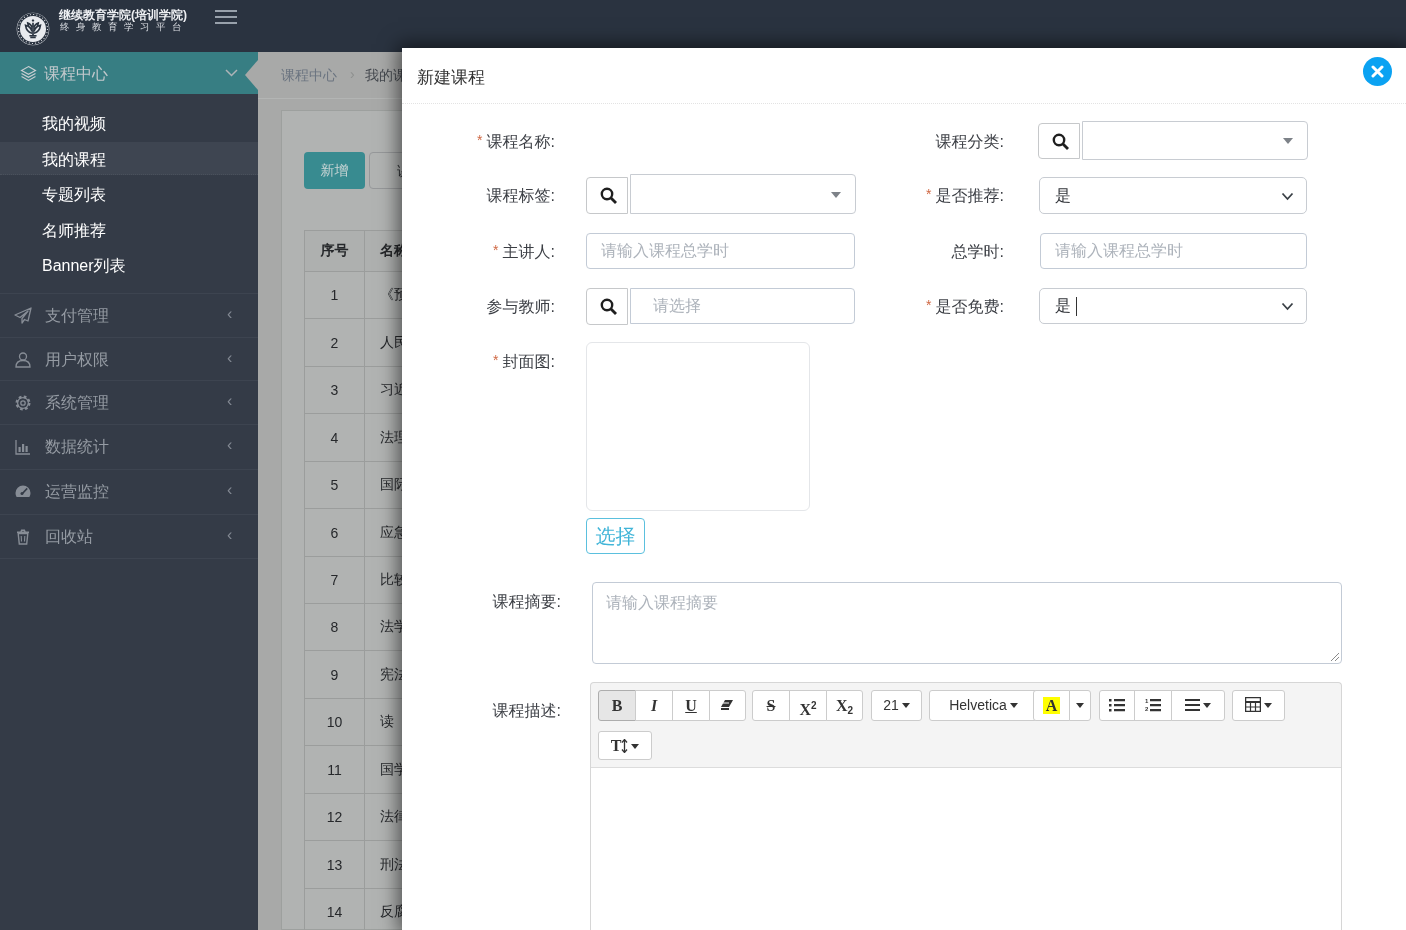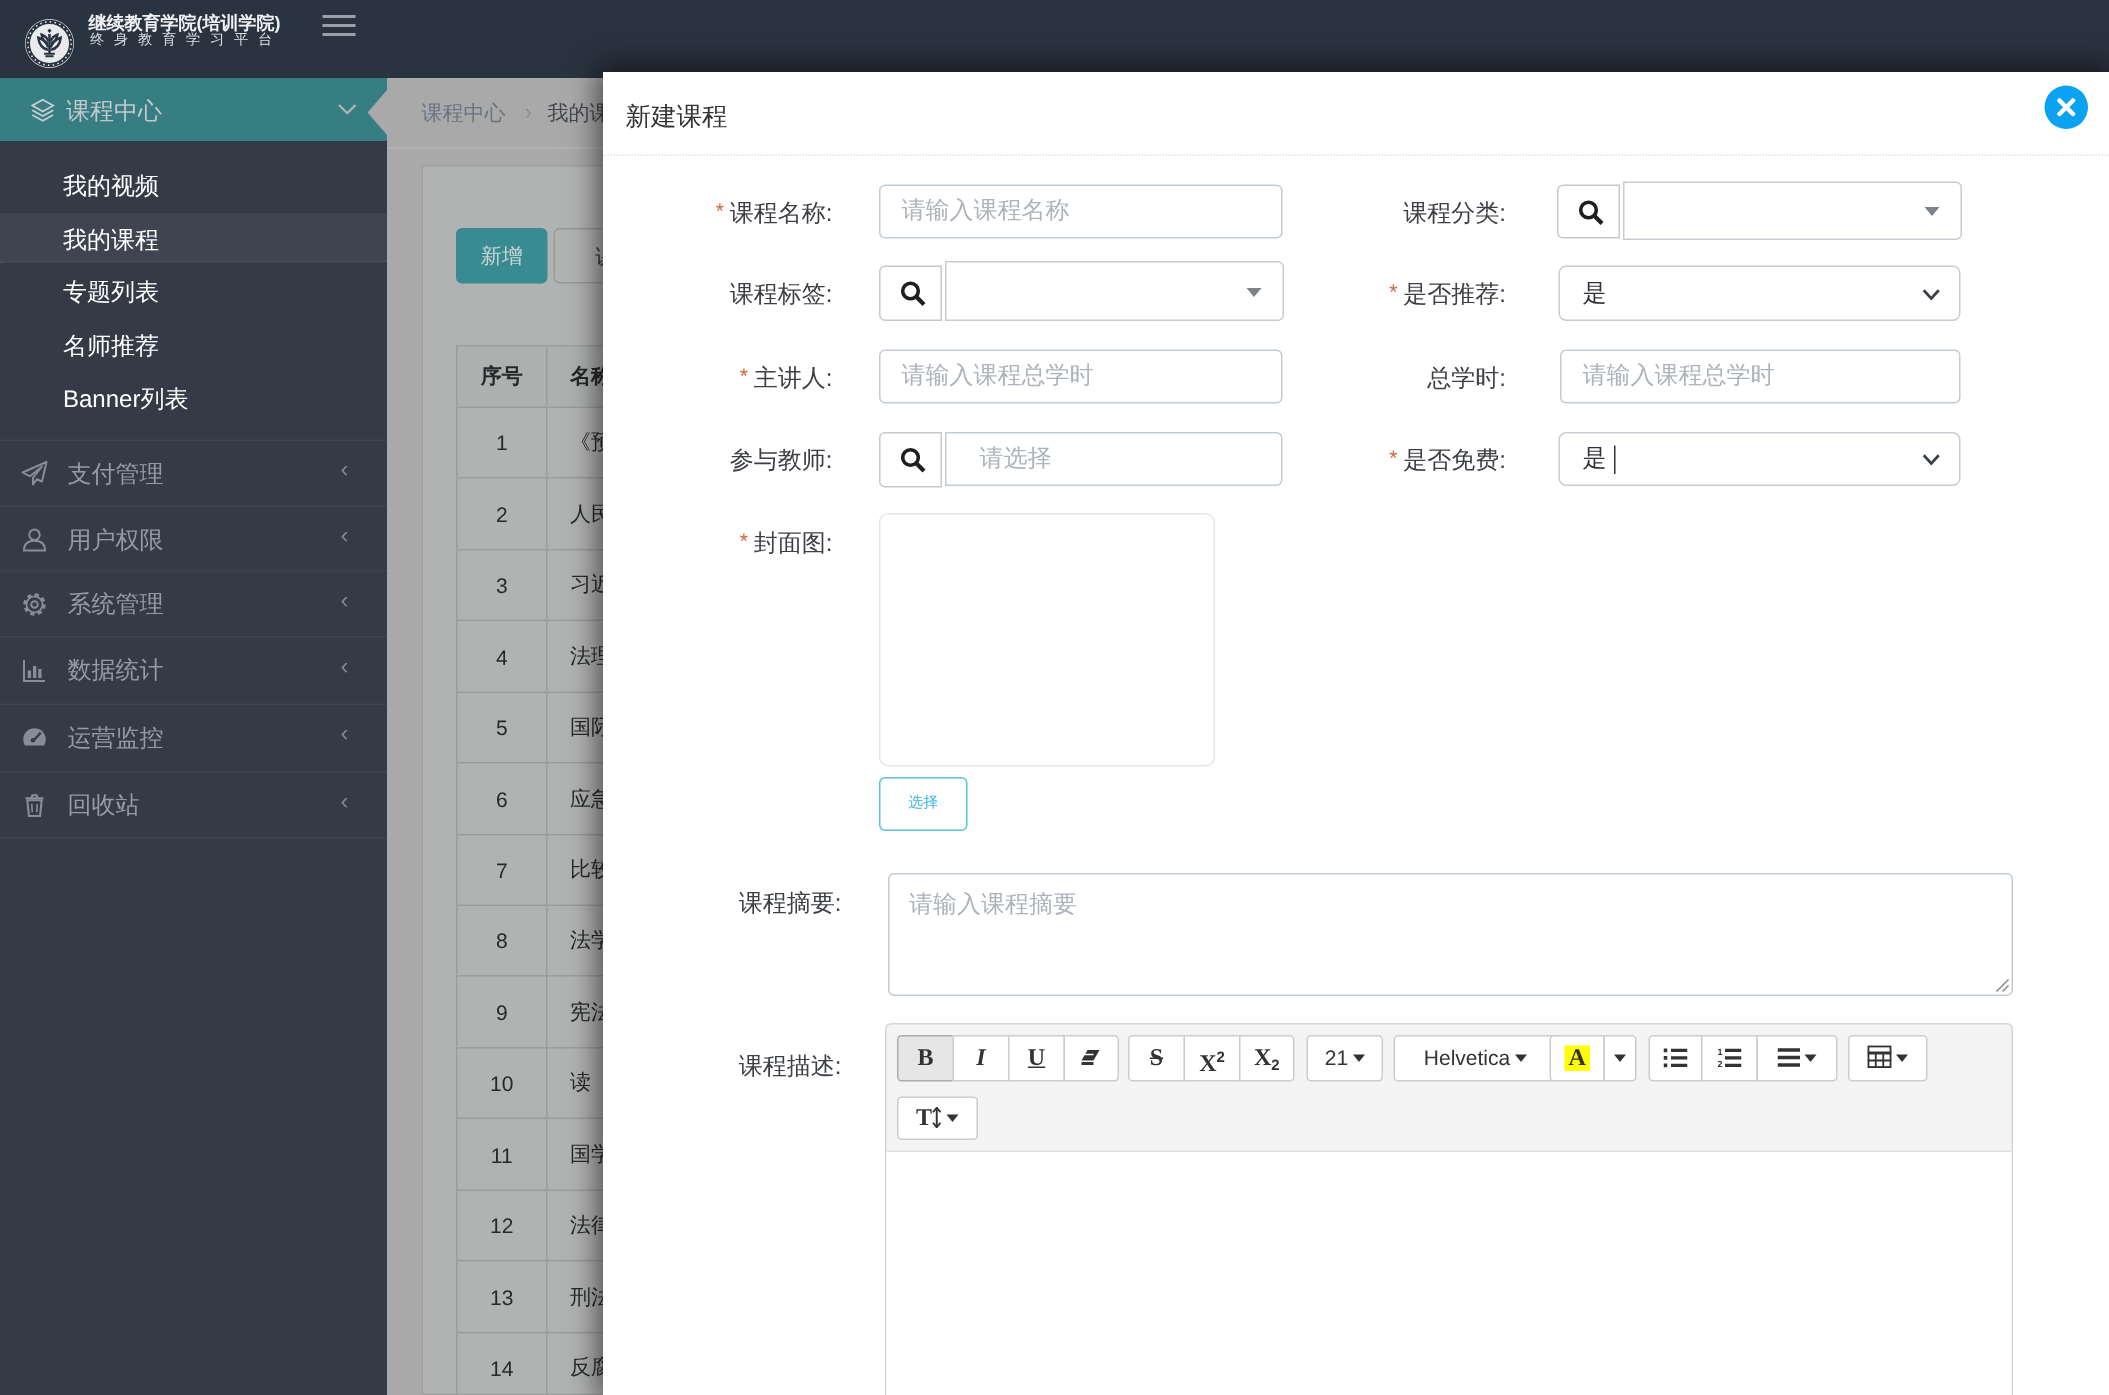--- a/index.html
+++ b/index.html
@@ -246,23 +246,20 @@
   <div class="lbl" style="left:0;top:194px;width:153px"><span class="star">*</span>主讲人:</div>
   <div class="lbl" style="left:0;top:249px;width:153px">参与教师:</div>
   <div class="lbl" style="left:0;top:304px;width:153px"><span class="star">*</span>封面图:</div>
   <div class="lbl" style="left:0;top:544px;width:159px">课程摘要:</div>
   <div class="lbl" style="left:0;top:653px;width:159px">课程描述:</div>
   <div class="lbl" style="left:380px;top:84px;width:222px">课程分类:</div>
   <div class="lbl" style="left:380px;top:138px;width:222px"><span class="star">*</span>是否推荐:</div>
   <div class="lbl" style="left:380px;top:194px;width:222px">总学时:</div>
   <div class="lbl" style="left:380px;top:249px;width:222px"><span class="star">*</span>是否免费:</div>
 
-  <div class="inp" style="left:184px;top:75px;width:269px;height:36px">
-        <span class="ph">请输入课程名称</span>
-      </div>
   <div class="sbtn" style="left:184px;top:129px;width:42px;height:37px">
     <svg style="position:absolute;left:12px;top:8px" width="20" height="20" viewBox="0 0 20 20">
           <circle cx="8" cy="8" r="5.2" fill="none" stroke="#1f1f1f" stroke-width="2.4"></circle>
           <path d="M12 12 L17 17" stroke="#1f1f1f" stroke-width="2.8"></path>
         </svg>
   </div>
   <div class="sel" style="left:228px;top:126px;width:226px;height:40px;border-radius:0 4px 4px 0"></div>
   <div class="caret" style="left:429px;top:144px"></div>
   <div class="inp" style="left:184px;top:185px;width:269px;height:36px">
         <span class="ph">请输入课程总学时</span>
@@ -271,21 +268,21 @@
     <svg style="position:absolute;left:12px;top:8px" width="20" height="20" viewBox="0 0 20 20">
           <circle cx="8" cy="8" r="5.2" fill="none" stroke="#1f1f1f" stroke-width="2.4"></circle>
           <path d="M12 12 L17 17" stroke="#1f1f1f" stroke-width="2.8"></path>
         </svg>
   </div>
   <div class="inp" style="left:228px;top:240px;width:225px;height:36px;border-radius:0 4px 4px 0">
         <span class="ph" style="left:22px">请选择</span>
       </div>
 
   <div class="abs" style="left:184px;top:294px;width:224px;height:169px;border:1px solid #e4e6e9;border-radius:6px;background:#fff"></div>
-  <div class="abs" style="left:184px;top:470px;width:59px;height:36px;border:1px solid #5bc0de;border-radius:4px;background:#fff;color:#41b5d8;font-size:10px;text-align:center;line-height:34px">选择</div>
+  <div class="abs" style="left:184px;top:470px;width:59px;height:36px;border:1px solid #5bc0de;border-radius:4px;background:#fff;color:#41b5d8;font-size:20px;text-align:center;line-height:34px">选择</div>
 
   <div class="inp" style="left:190px;top:534px;width:750px;height:82px">
         <span class="ph" style="top:10px;transform:none;left:13px">请输入课程摘要</span>
     <svg style="position:absolute;right:1px;bottom:1px" width="10" height="10" viewBox="0 0 10 10">
           <path d="M9 1 L1 9 M9 5 L5 9" stroke="#8a8a8a" stroke-width="1"></path>
         </svg>
   </div>
 
   <div class="sbtn" style="left:636px;top:75px;width:42px;height:36px;">
     <svg style="position:absolute;left:12px;top:8px" width="20" height="20" viewBox="0 0 20 20">

